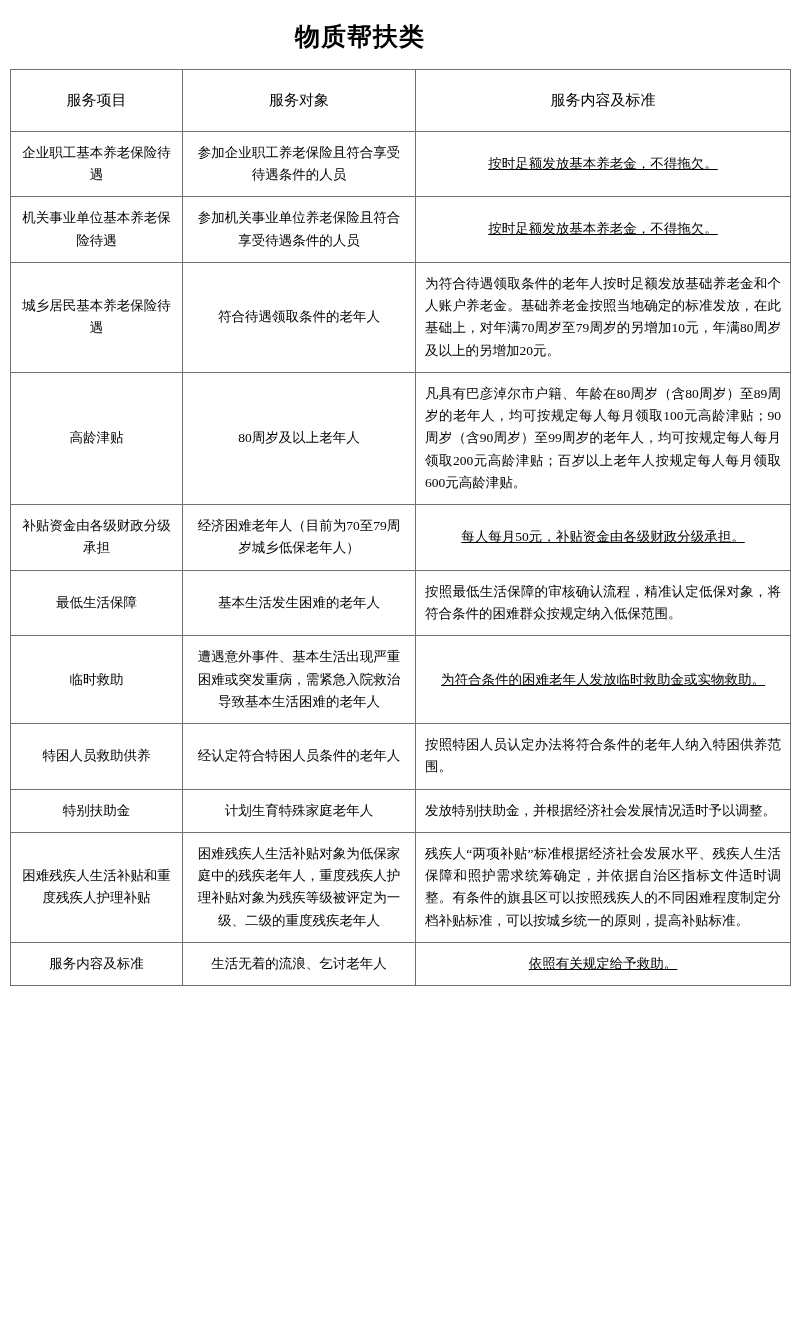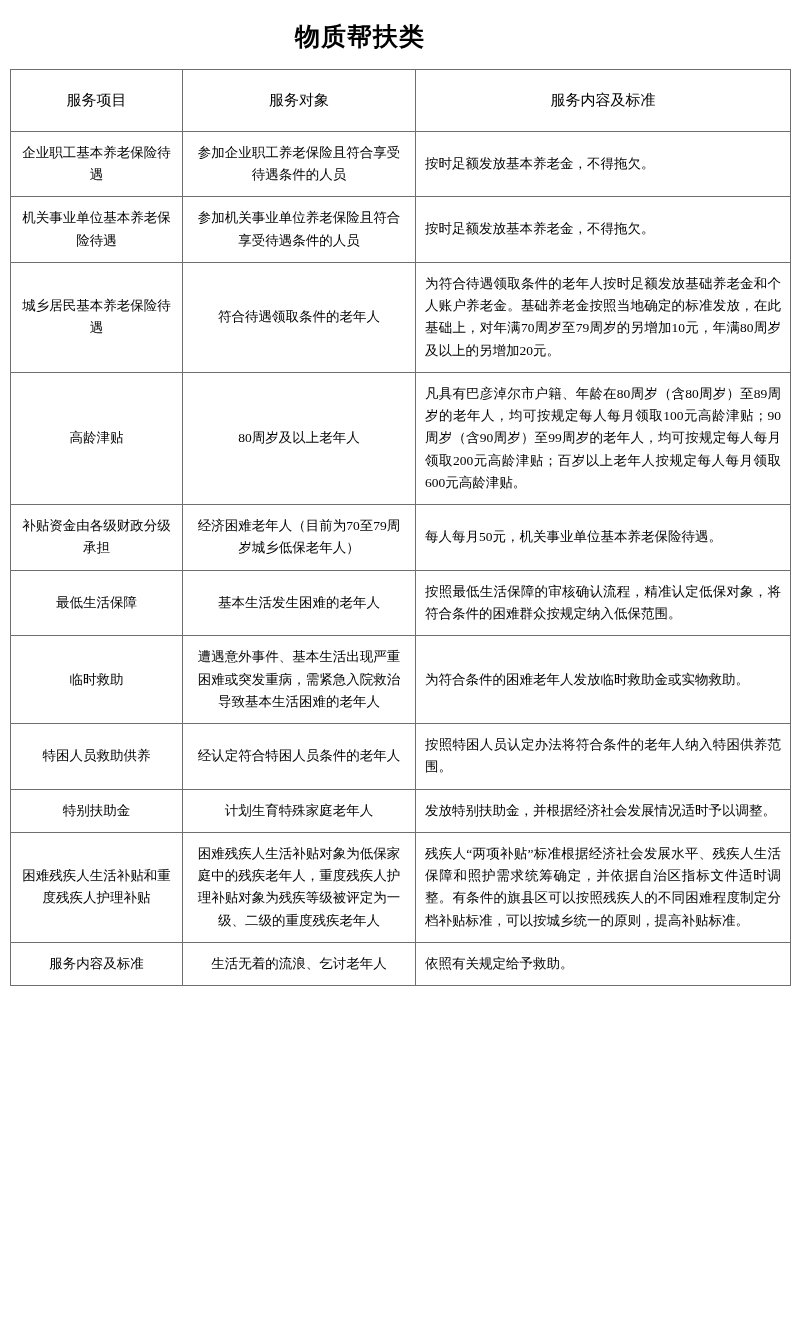--- a/index.html
+++ b/index.html
@@ -54,21 +54,22 @@
     text-align: center;
   }
   td.col-target {
     text-align: center;
   }
   td.col-content {
     text-align: justify;
     text-justify: inter-ideograph;
   }
   td.content-center {
-    text-align: left;
+    text-align: center;
+    text-decoration: underline;
   }
   .row-tall td { padding-top: 14px; padding-bottom: 14px; }
 </style>
 </head>
 <body>
 
 <div class="page">
 
   <div class="doc-title">物质帮扶类</div>
 
@@ -102,21 +103,21 @@
         <td class="col-content">为符合待遇领取条件的老年人按时足额发放基础养老金和个人账户养老金。基础养老金按照当地确定的标准发放，在此基础上，对年满70周岁至79周岁的另增加10元，年满80周岁及以上的另增加20元。</td>
       </tr>
       <tr class="row-tall">
         <td class="col-item">高龄津贴</td>
         <td class="col-target">80周岁及以上老年人</td>
         <td class="col-content">凡具有巴彦淖尔市户籍、年龄在80周岁（含80周岁）至89周岁的老年人，均可按规定每人每月领取100元高龄津贴；90周岁（含90周岁）至99周岁的老年人，均可按规定每人每月领取200元高龄津贴；百岁以上老年人按规定每人每月领取600元高龄津贴。</td>
       </tr>
       <tr>
         <td class="col-item">补贴资金由各级财政分级承担</td>
         <td class="col-target">经济困难老年人（目前为70至79周岁城乡低保老年人）</td>
-        <td class="col-content content-center">每人每月50元，机关事业单位基本养老保险待遇。</td>
+        <td class="col-content content-center">每人每月50元，补贴资金由各级财政分级承担。</td>
       </tr>
       <tr>
         <td class="col-item">最低生活保障</td>
         <td class="col-target">基本生活发生困难的老年人</td>
         <td class="col-content">按照最低生活保障的审核确认流程，精准认定低保对象，将符合条件的困难群众按规定纳入低保范围。</td>
       </tr>
       <tr class="row-tall">
         <td class="col-item">临时救助</td>
         <td class="col-target">遭遇意外事件、基本生活出现严重困难或突发重病，需紧急入院救治导致基本生活困难的老年人</td>
         <td class="col-content content-center">为符合条件的困难老年人发放临时救助金或实物救助。</td>

